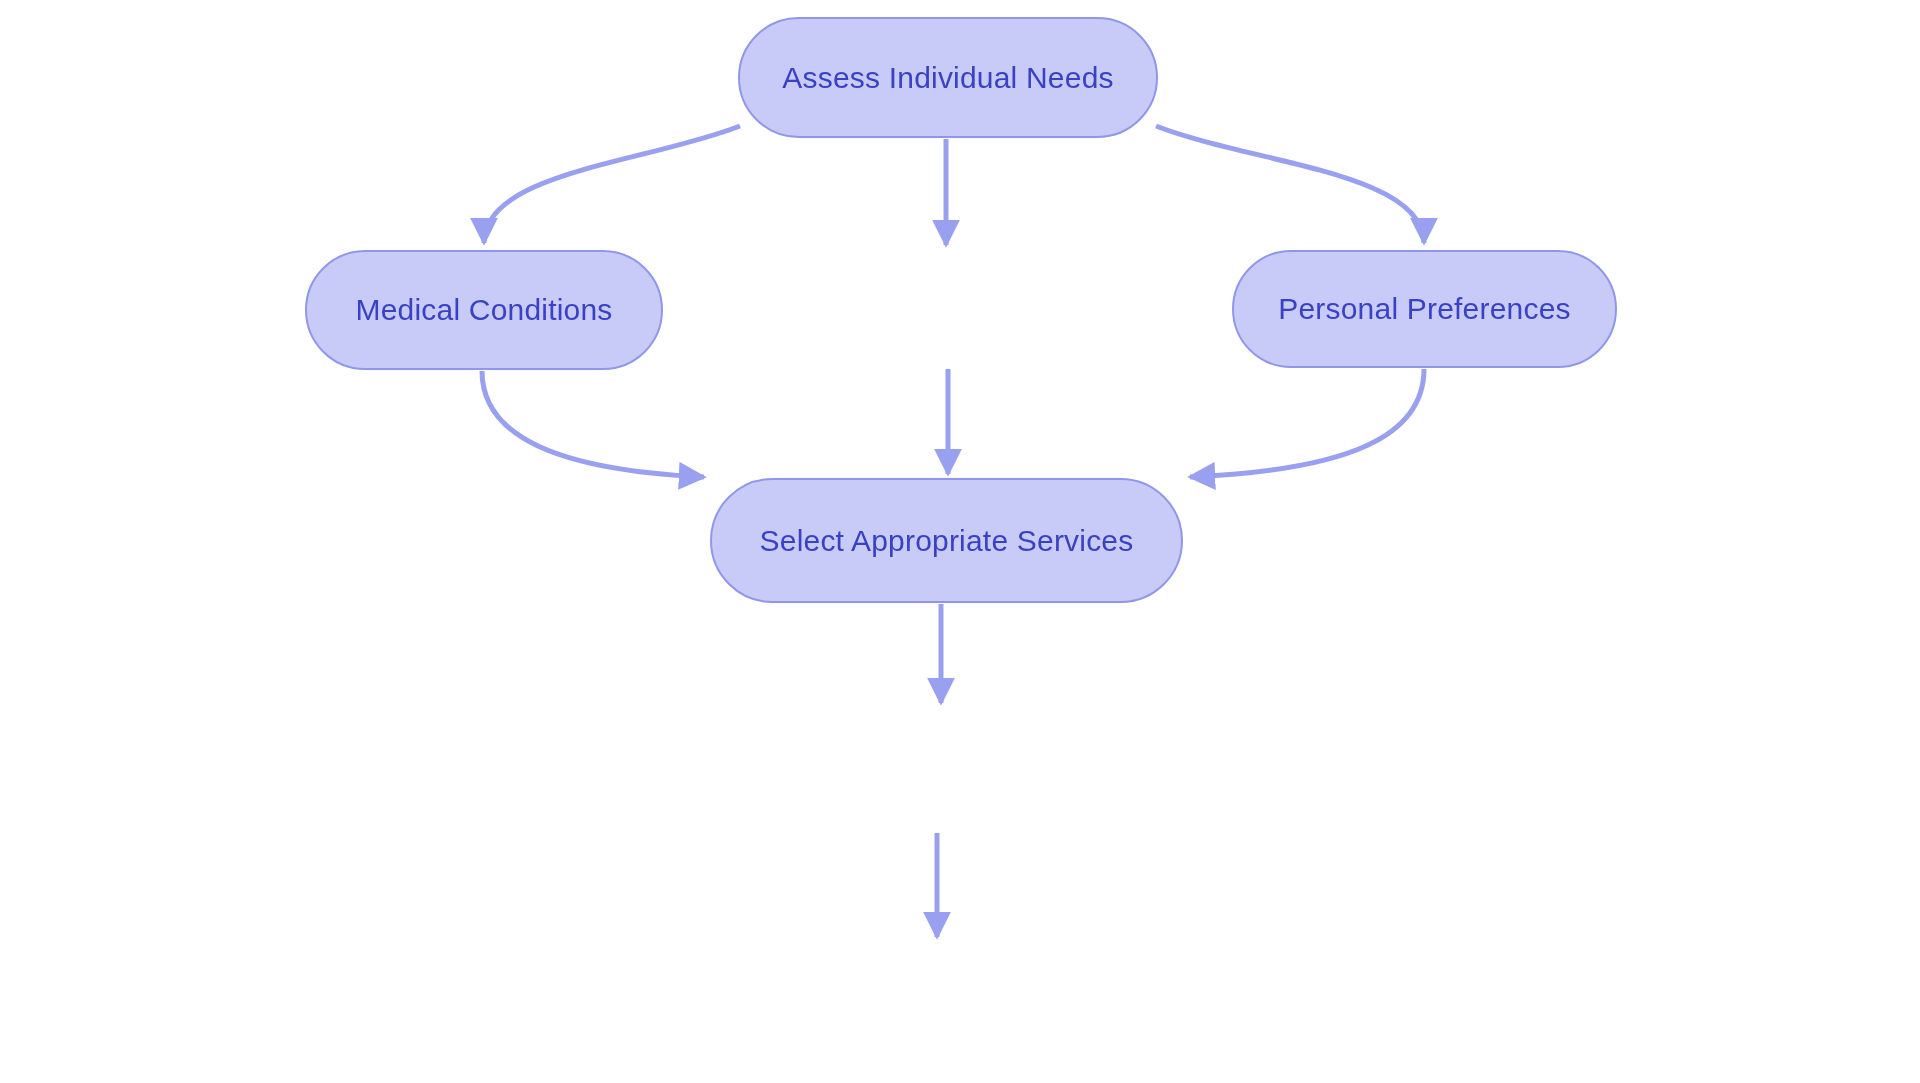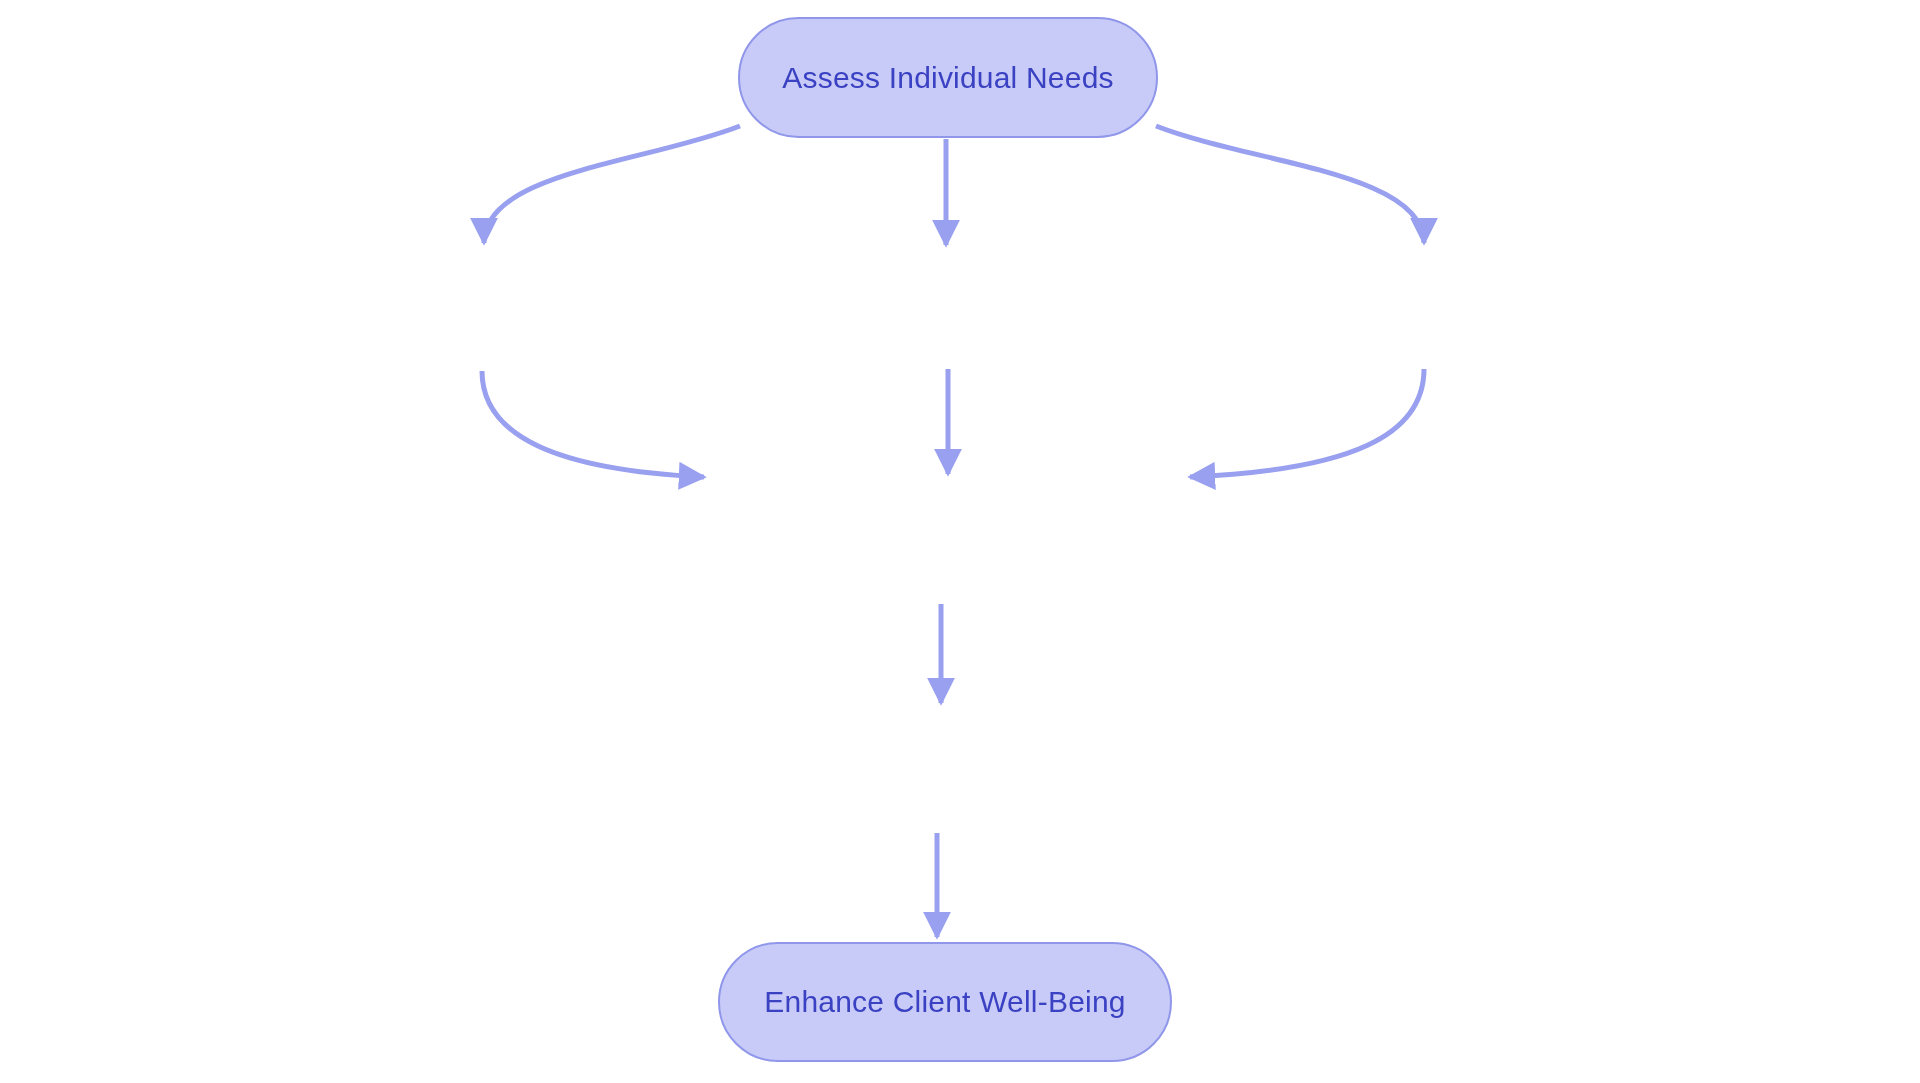--- a/index.html
+++ b/index.html
@@ -66,22 +66,28 @@
     <path class="edge" d="M 948 369 L 948 474" marker-end="url(#arrowhead)"></path>
     <path class="edge" d="M 1424 369 C 1424 436, 1350 470, 1190 477" marker-end="url(#arrowhead)"></path>
     <path class="edge" d="M 941 604 L 941 703" marker-end="url(#arrowhead)"></path>
     <path class="edge" d="M 937 833 L 937 937" marker-end="url(#arrowhead)"></path>
   </svg>
 
   <div class="node" style="left:738px; top:17px; width:420px; height:121px;">
     <span>Assess Individual Needs</span>
   </div>
 
+  <div class="node" style="left:305px; top:250px; width:358px; height:120px;">
+    <span>Medical Conditions</span>
+  </div>
 
 
+  <div class="node" style="left:1232px; top:250px; width:385px; height:118px;">
+    <span>Personal Preferences</span>
+  </div>
+
+  <div class="node" style="left:710px; top:478px; width:473px; height:125px;">
+    <span>Select Appropriate Services</span>
+  </div>
 
 
-
-  <div class="node" style="left:718px; top:942px; width:454px; height:120px;">
-    <span>Enhance Client Well-Being</span>
-  </div>
 
 </div>
 
 </body></html>

